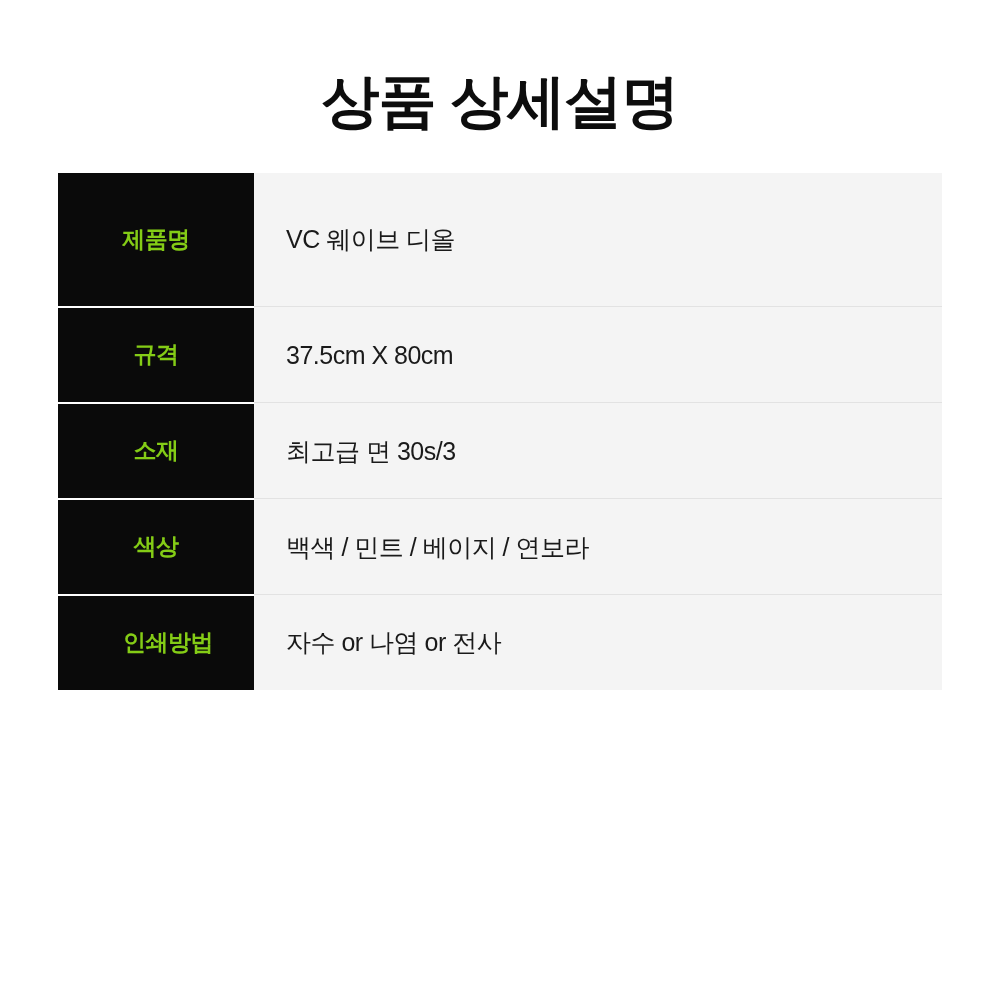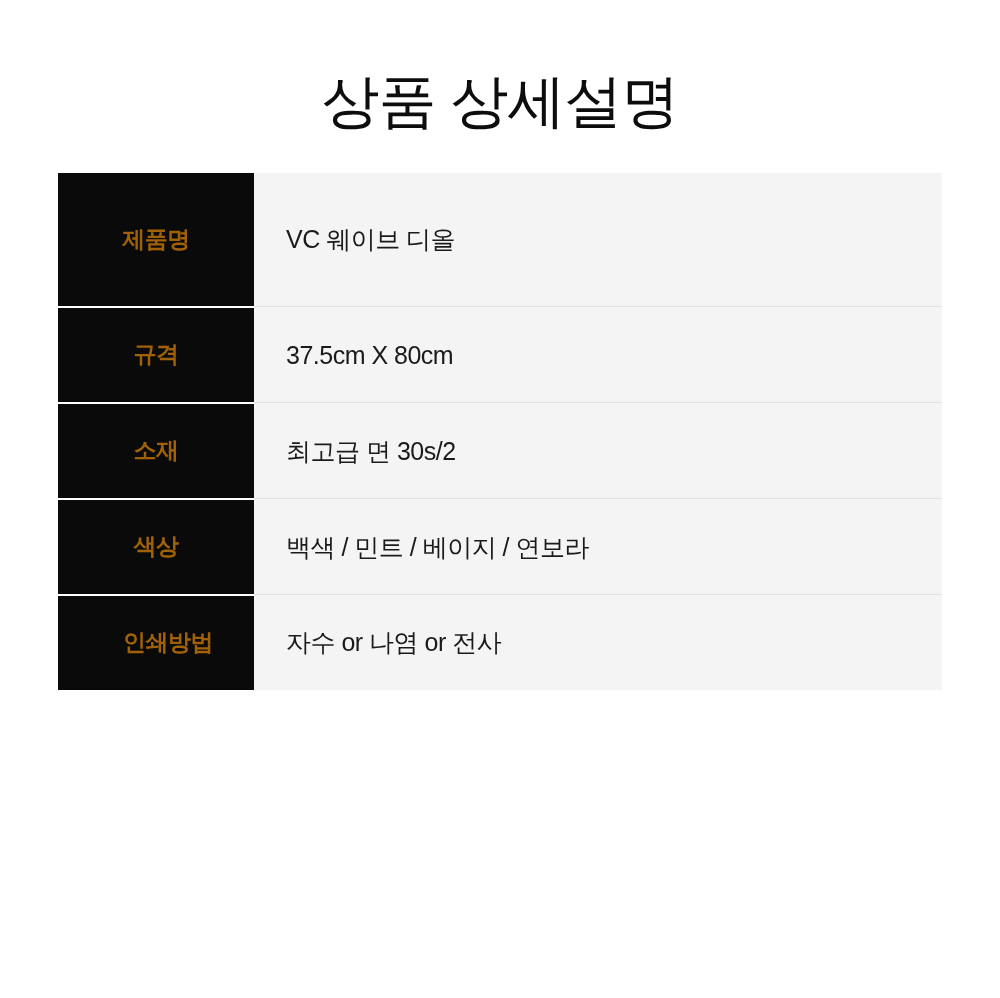--- a/index.html
+++ b/index.html
@@ -30,45 +30,45 @@
     padding-bottom: 38px;
   }
   .title {
     font-size: 58px;
     line-height: 1.15;
     letter-spacing: -1px;
     color: #0d0d0d;
     white-space: nowrap;
   }
   .title .light {
-    font-weight: 400;
+    font-weight: 700;
   }
   .title .bold {
-    font-weight: 400;
+    font-weight: 700;
   }
 
   
   .spec-table {
     width: 884px;
     margin: 0 auto;
     border-collapse: collapse;
     table-layout: fixed;
   }
   .spec-table tr {
     background: #f4f4f4;
   }
   .spec-table th,
   .spec-table td {
     padding: 0;
     vertical-align: middle;
   }
   .spec-table th {
     width: 196px;
     background: #0a0a0a;
-    color: #a16207;
+    color: #84cc16;
     font-size: 23px;
     font-weight: 700;
     text-align: center;
     letter-spacing: -0.5px;
     border-bottom: 2px solid #ffffff;
   }
   .spec-table tr:last-child th {
     border-bottom: none;
     padding-left: 24px;
   }
@@ -113,21 +113,21 @@
         </tr>
         <tr class="row-h-1">
           <th>규격</th>
           <td>
             <span class="cell-line">37.5cm X 80cm</span>
           </td>
         </tr>
         <tr class="row-h-1">
           <th>소재</th>
           <td>
-            <span class="cell-line">최고급 면 30s/2</span>
+            <span class="cell-line">최고급 면 30s/3</span>
           </td>
         </tr>
         <tr class="row-h-1">
           <th>색상</th>
           <td>
             <span class="cell-line">백색 / 민트 / 베이지 / 연보라</span>
           </td>
         </tr>
         <tr class="row-h-1">
           <th>인쇄방법</th>

